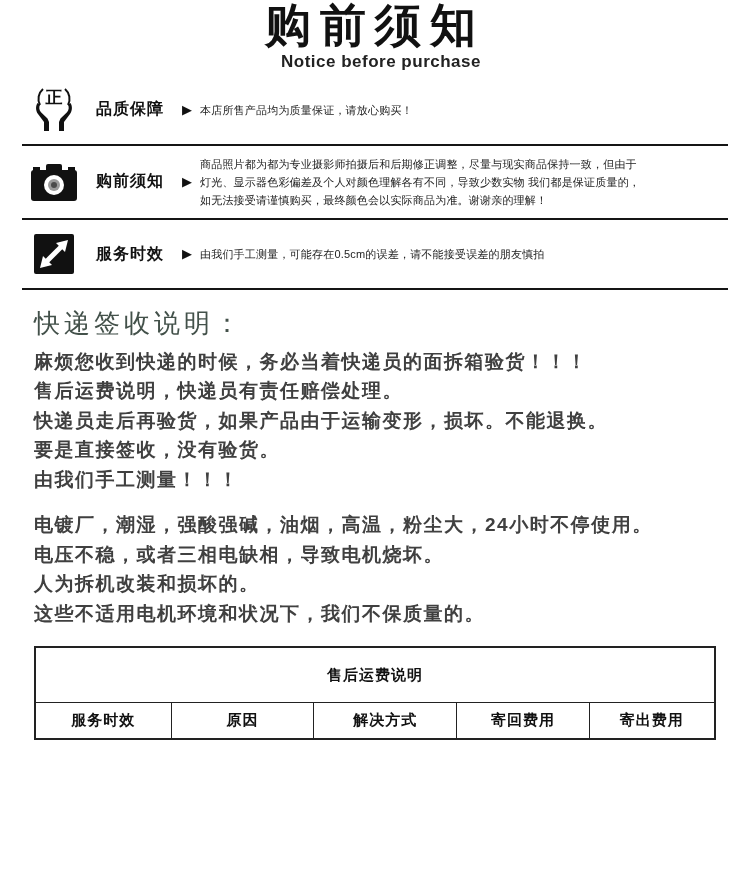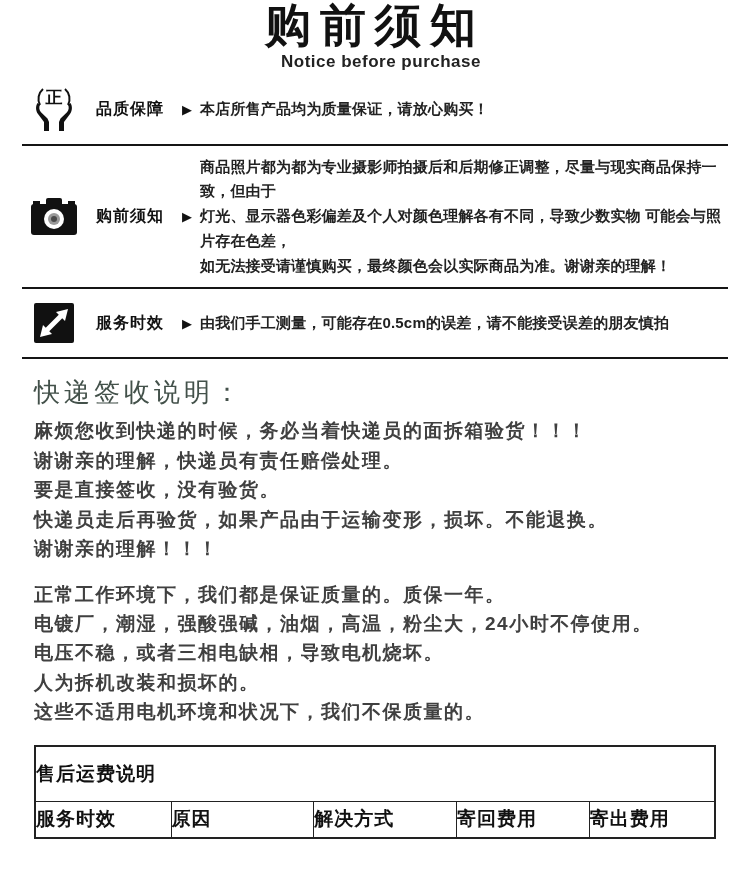--- a/index.html
+++ b/index.html
@@ -32,21 +32,21 @@
   }
   .icon-box { width: 52px; min-width: 52px; height: 50px; margin-left: 6px;
     display: flex; align-items: center; justify-content: center; }
   .icon-box svg { display: block; }
   .notice-label {
     font-size: 16px; font-weight: 700; color: #111;
     width: 86px; min-width: 86px; margin-left: 16px; letter-spacing: 1px; font-family: Liberation Serif, serif;
   }
   .bullet { font-size: 13px; color: #111; margin-right: 8px; line-height: 1.5; }
   .notice-text {
-    font-size: 15px; color: #222; font-weight: 700;
+    font-size: 11px; color: #222; font-weight: 400;
     line-height: 1.65; width: 556px; letter-spacing: 0.2px;
   }
   .notice-text .tline { display: block; }
 
   
   .red-section { margin: 16px 0 0 34px; }
   .section-heading {
     font-size: 26px; font-weight: 400; color: #43514a;
     letter-spacing: 4px; margin-bottom: 6px;
   }
@@ -55,22 +55,22 @@
     line-height: 1.55; letter-spacing: 1.5px;
   }
 
   
   .fee-table-wrap { margin: 18px 34px 0 34px; }
   table.fee-table {
     width: 100%; border-collapse: collapse;
     border: 2px solid #222;
   }
   table.fee-table td {
-    border: 1px solid #222; vertical-align: middle;
-    font-size: 19px; color: #111; font-weight: 600; letter-spacing: 1px; font-family: Liberation Mono, monospace;
+    border: 1px solid #222; text-align: center; vertical-align: middle;
+    font-size: 15px; color: #111; font-weight: 600; letter-spacing: 1px; font-family: Liberation Mono, monospace;
   }
   td.tbl-title { height: 56px; font-size: 27px; font-weight: 700; letter-spacing: 3px; }
   tr.head-row td { height: 36px; }
 </style>
 </head>
 <body>
 
 <div class="page">
 
   <div class="header">
@@ -106,21 +106,21 @@
           <rect x="2" y="10" width="46" height="31" rx="3" fill="#111"></rect>
           <circle cx="25" cy="25" r="10" fill="#ffffff"></circle>
           <circle cx="25" cy="25" r="6" fill="#9a9a9a"></circle>
           <circle cx="25" cy="25" r="3" fill="#4a4a4a"></circle>
         </svg>
       </div>
       <div class="notice-label">购前须知</div>
       <div class="bullet">▶</div>
       <div class="notice-text">
         <span class="tline">商品照片都为都为专业摄影师拍摄后和后期修正调整，尽量与现实商品保持一致，但由于</span>
-        <span class="tline">灯光、显示器色彩偏差及个人对颜色理解各有不同，导致少数实物 可能会与照片存在色差，</span>
+        <span class="tline">灯光、显示器色彩偏差及个人对颜色理解各有不同，导致少数实物 我们都是保证质量的，</span>
         <span class="tline">如无法接受请谨慎购买，最终颜色会以实际商品为准。谢谢亲的理解！</span>
       </div>
     </div>
 
     <div class="notice-row">
       <div class="icon-box">
         <svg width="44" height="44" viewBox="0 0 44 44">
           <rect x="2" y="2" width="40" height="40" rx="2" fill="#111"></rect>
           <line x1="13" y1="31" x2="31" y2="13" stroke="#fff" stroke-width="5"></line>
           <polygon points="36,8 24,11 33,20" fill="#fff"></polygon>
@@ -131,28 +131,27 @@
       <div class="bullet">▶</div>
       <div class="notice-text">
         <span class="tline">由我们手工测量，可能存在0.5cm的误差，请不能接受误差的朋友慎拍</span>
       </div>
     </div>
   </div>
 
   <div class="red-section">
     <div class="section-heading">快递签收说明：</div>
     <div class="red-line">麻烦您收到快递的时候，务必当着快递员的面拆箱验货！！！</div>
-    <div class="red-line">谢谢亲的理解，快递员有责任赔偿处理。</div>
+    <div class="red-line">售后运费说明，快递员有责任赔偿处理。</div>
+    <div class="red-line">快递员走后再验货，如果产品由于运输变形，损坏。不能退换。</div>
     <div class="red-line">要是直接签收，没有验货。</div>
-    <div class="red-line">快递员走后再验货，如果产品由于运输变形，损坏。不能退换。</div>
-    <div class="red-line">谢谢亲的理解！！！</div>
+    <div class="red-line">由我们手工测量！！！</div>
   </div>
 
   <div class="red-section">
-    <div class="red-line">正常工作环境下，我们都是保证质量的。质保一年。</div>
     <div class="red-line">电镀厂，潮湿，强酸强碱，油烟，高温，粉尘大，24小时不停使用。</div>
     <div class="red-line">电压不稳，或者三相电缺相，导致电机烧坏。</div>
     <div class="red-line">人为拆机改装和损坏的。</div>
     <div class="red-line">这些不适用电机环境和状况下，我们不保质量的。</div>
   </div>
 
   <div class="fee-table-wrap">
     <table class="fee-table">
       <colgroup>
         <col style="width:20%">

